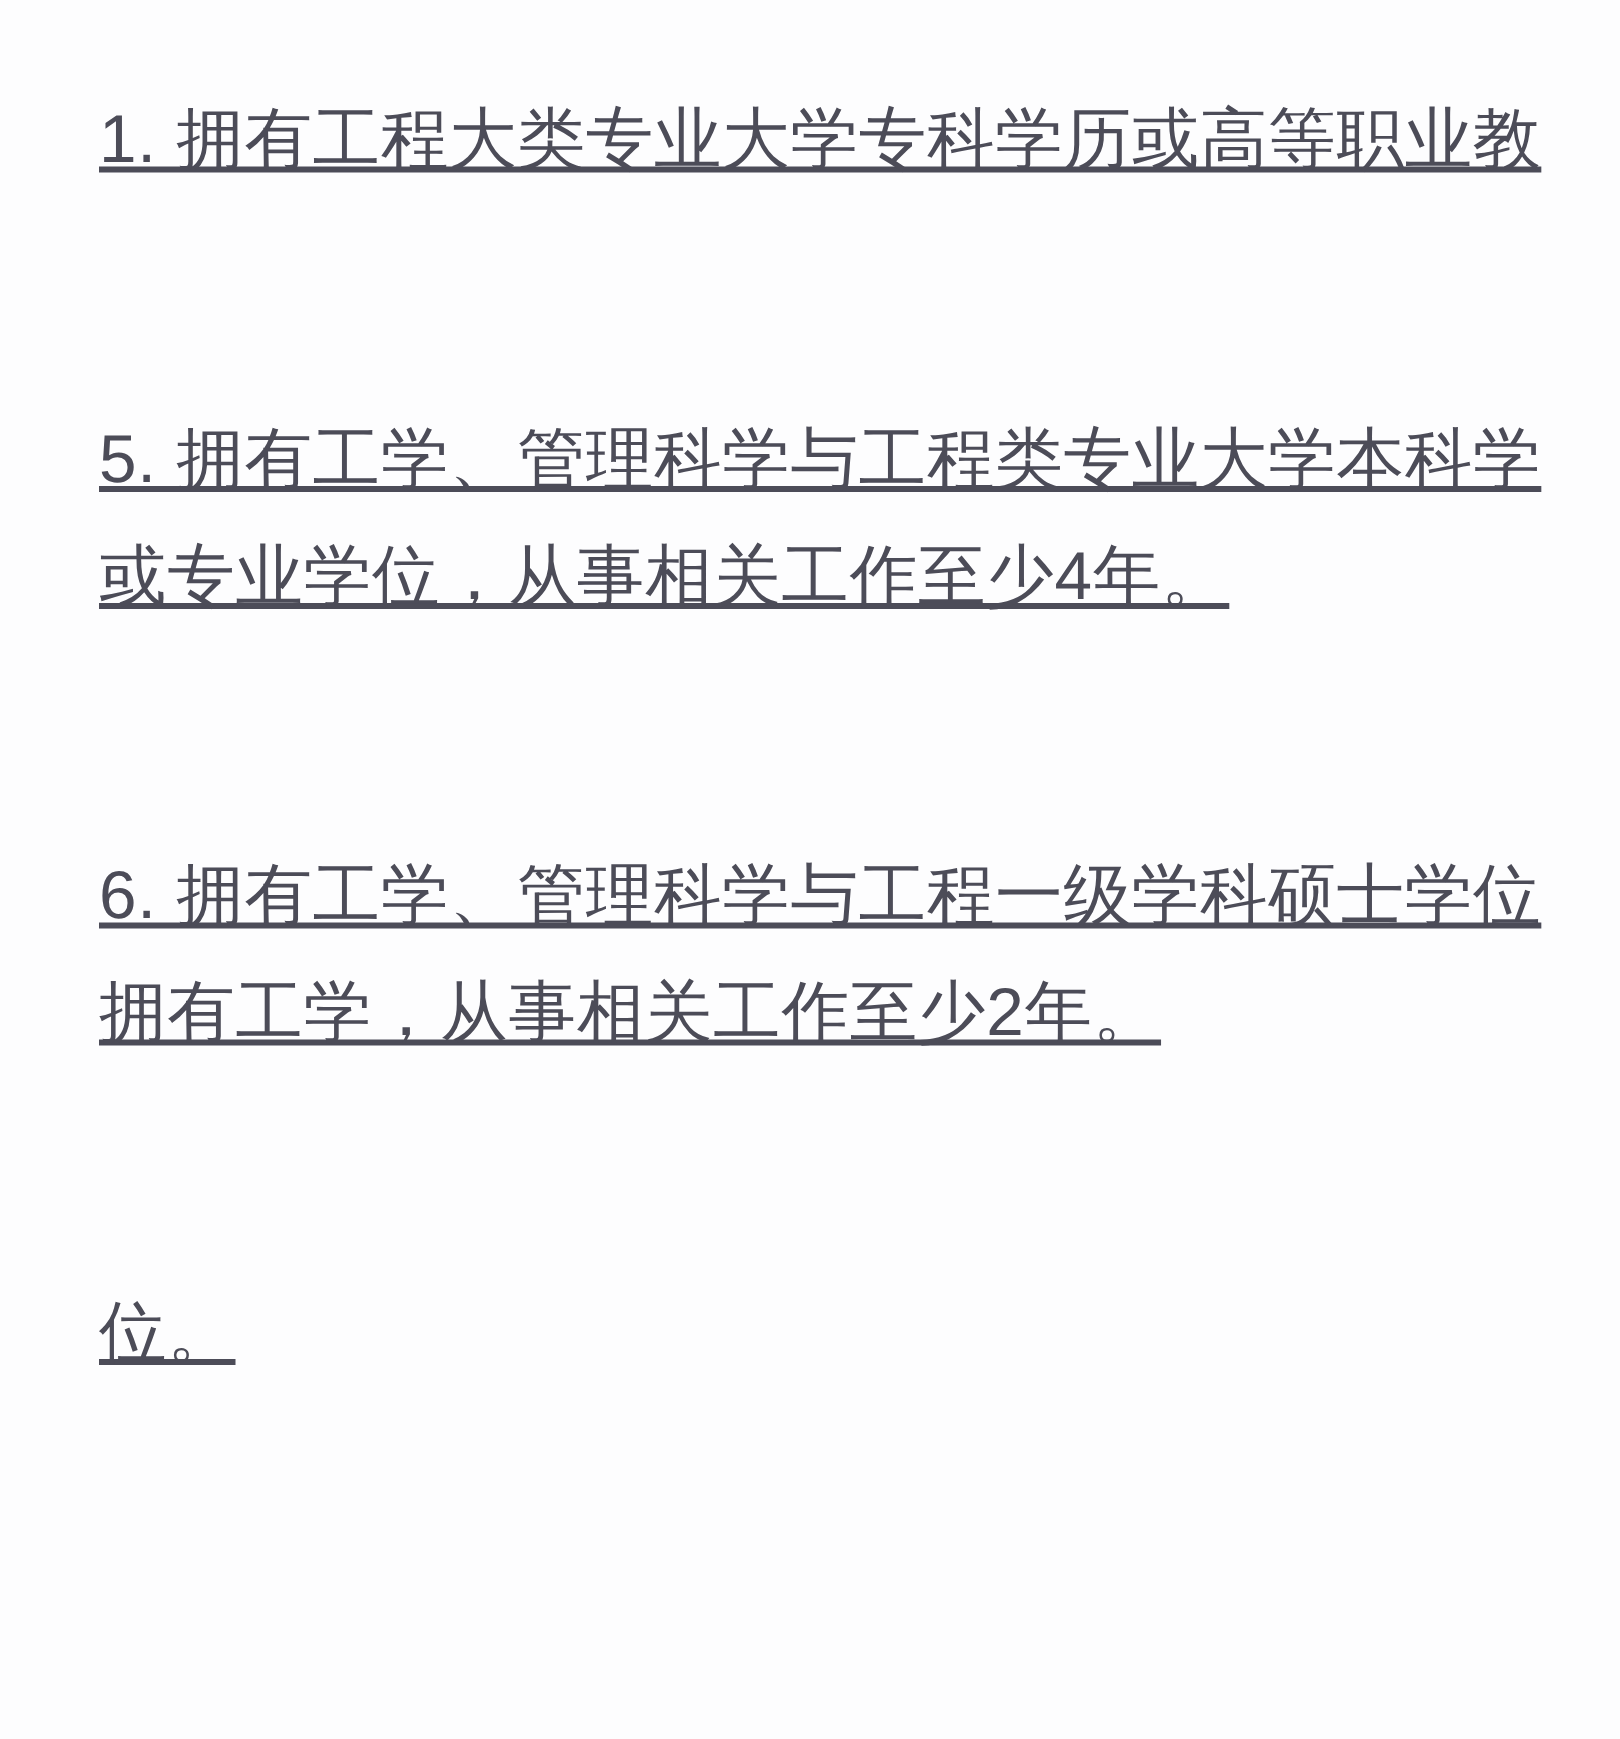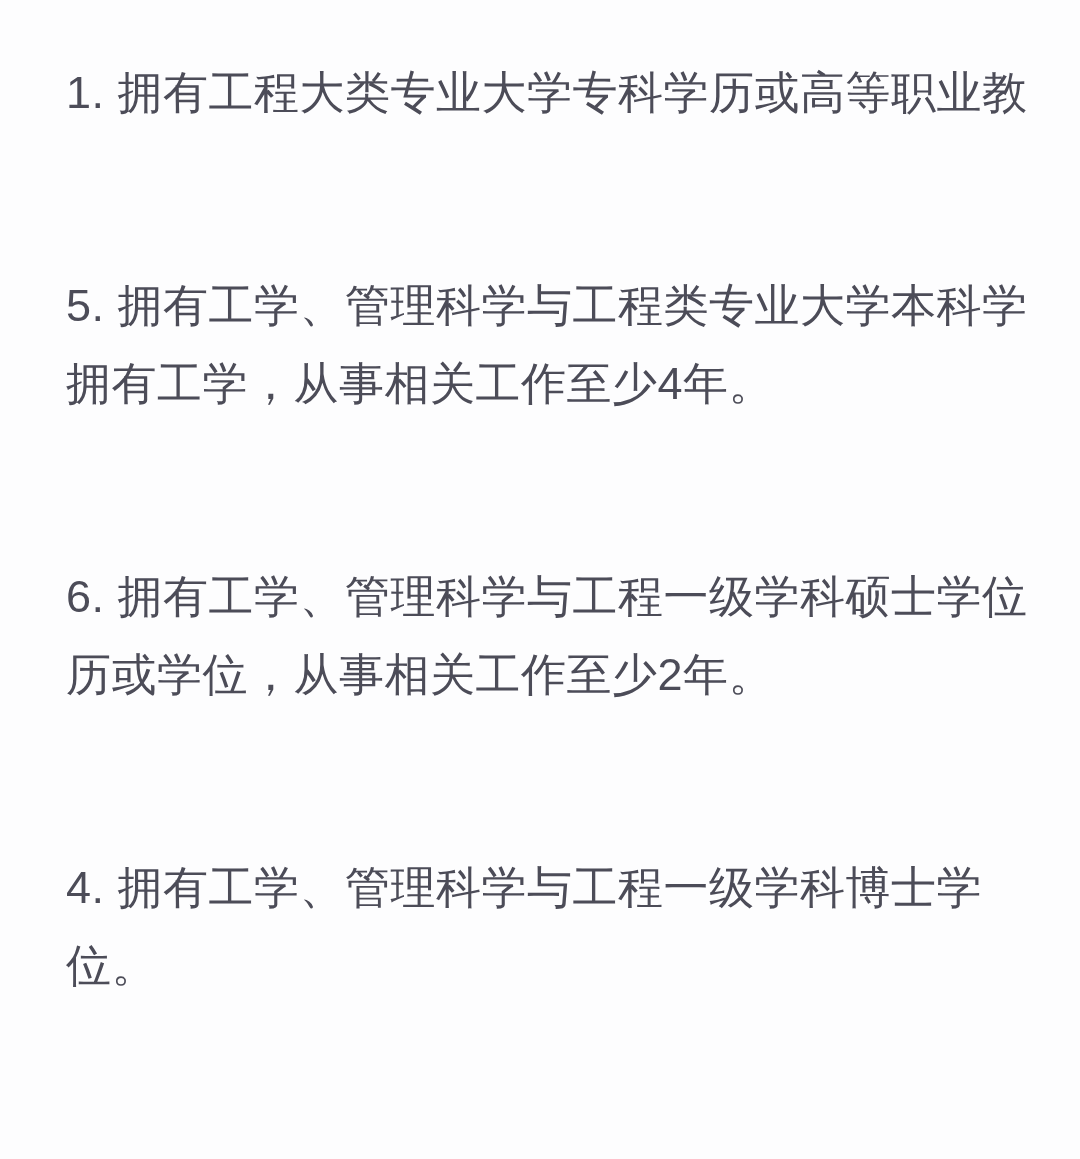--- a/index.html
+++ b/index.html
@@ -11,20 +11,21 @@
     overflow: hidden;
   }
 
   .doc {
     width: 884px;
     height: 1159px;
     padding: 54px 60px 0 66px;
     background: #fdfdfe;
     font-family: "Liberation Sans", "DejaVu Sans", sans-serif;
     color: #4c4c58;
+    text-decoration: underline;
   }
 
   .req-item {
     margin-bottom: 135px;
   }
 
   .req-item:last-child {
     margin-bottom: 0;
   }
 
@@ -41,26 +42,25 @@
 <body>
 
 <div class="doc">
 
   <div class="req-item">
     <div class="req-line">1. 拥有工程大类专业大学专科学历或高等职业教</div>
   </div>
 
   <div class="req-item">
     <div class="req-line">5. 拥有工学、管理科学与工程类专业大学本科学</div>
-    <div class="req-line">拥有工学，从事相关工作至少4年。</div>
+    <div class="req-line">或专业学位，从事相关工作至少4年。</div>
   </div>
 
   <div class="req-item">
     <div class="req-line">6. 拥有工学、管理科学与工程一级学科硕士学位</div>
-    <div class="req-line">历或学位，从事相关工作至少2年。</div>
+    <div class="req-line">拥有工学，从事相关工作至少2年。</div>
   </div>
 
   <div class="req-item">
-    <div class="req-line">4. 拥有工学、管理科学与工程一级学科博士学</div>
     <div class="req-line">位。</div>
   </div>
 
 </div>
 
 </body></html>

